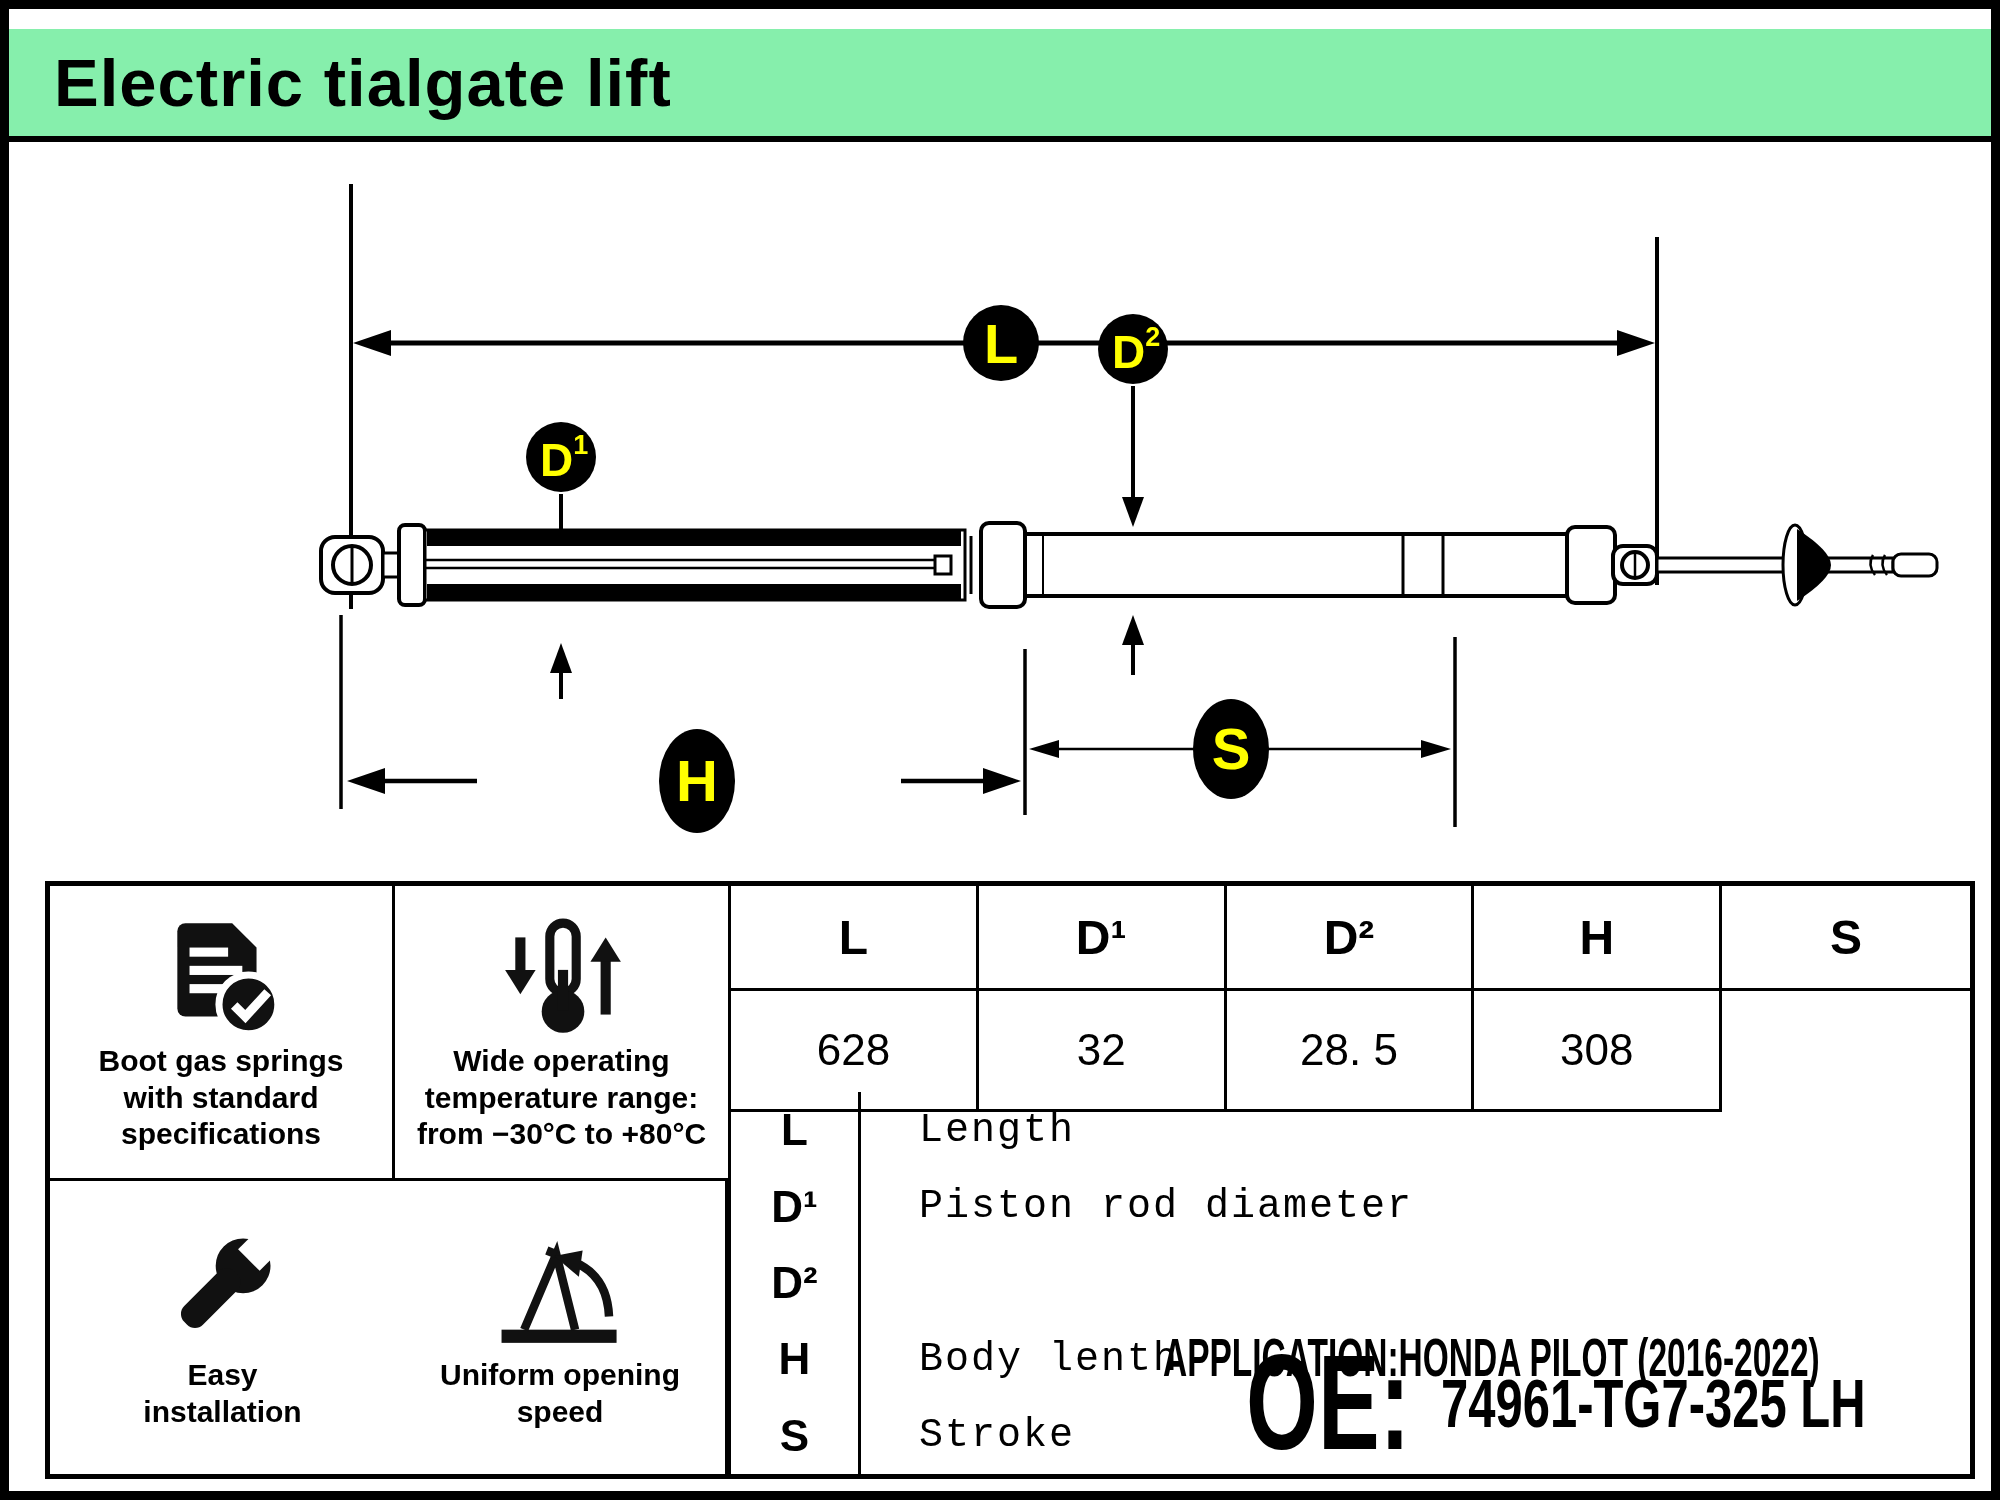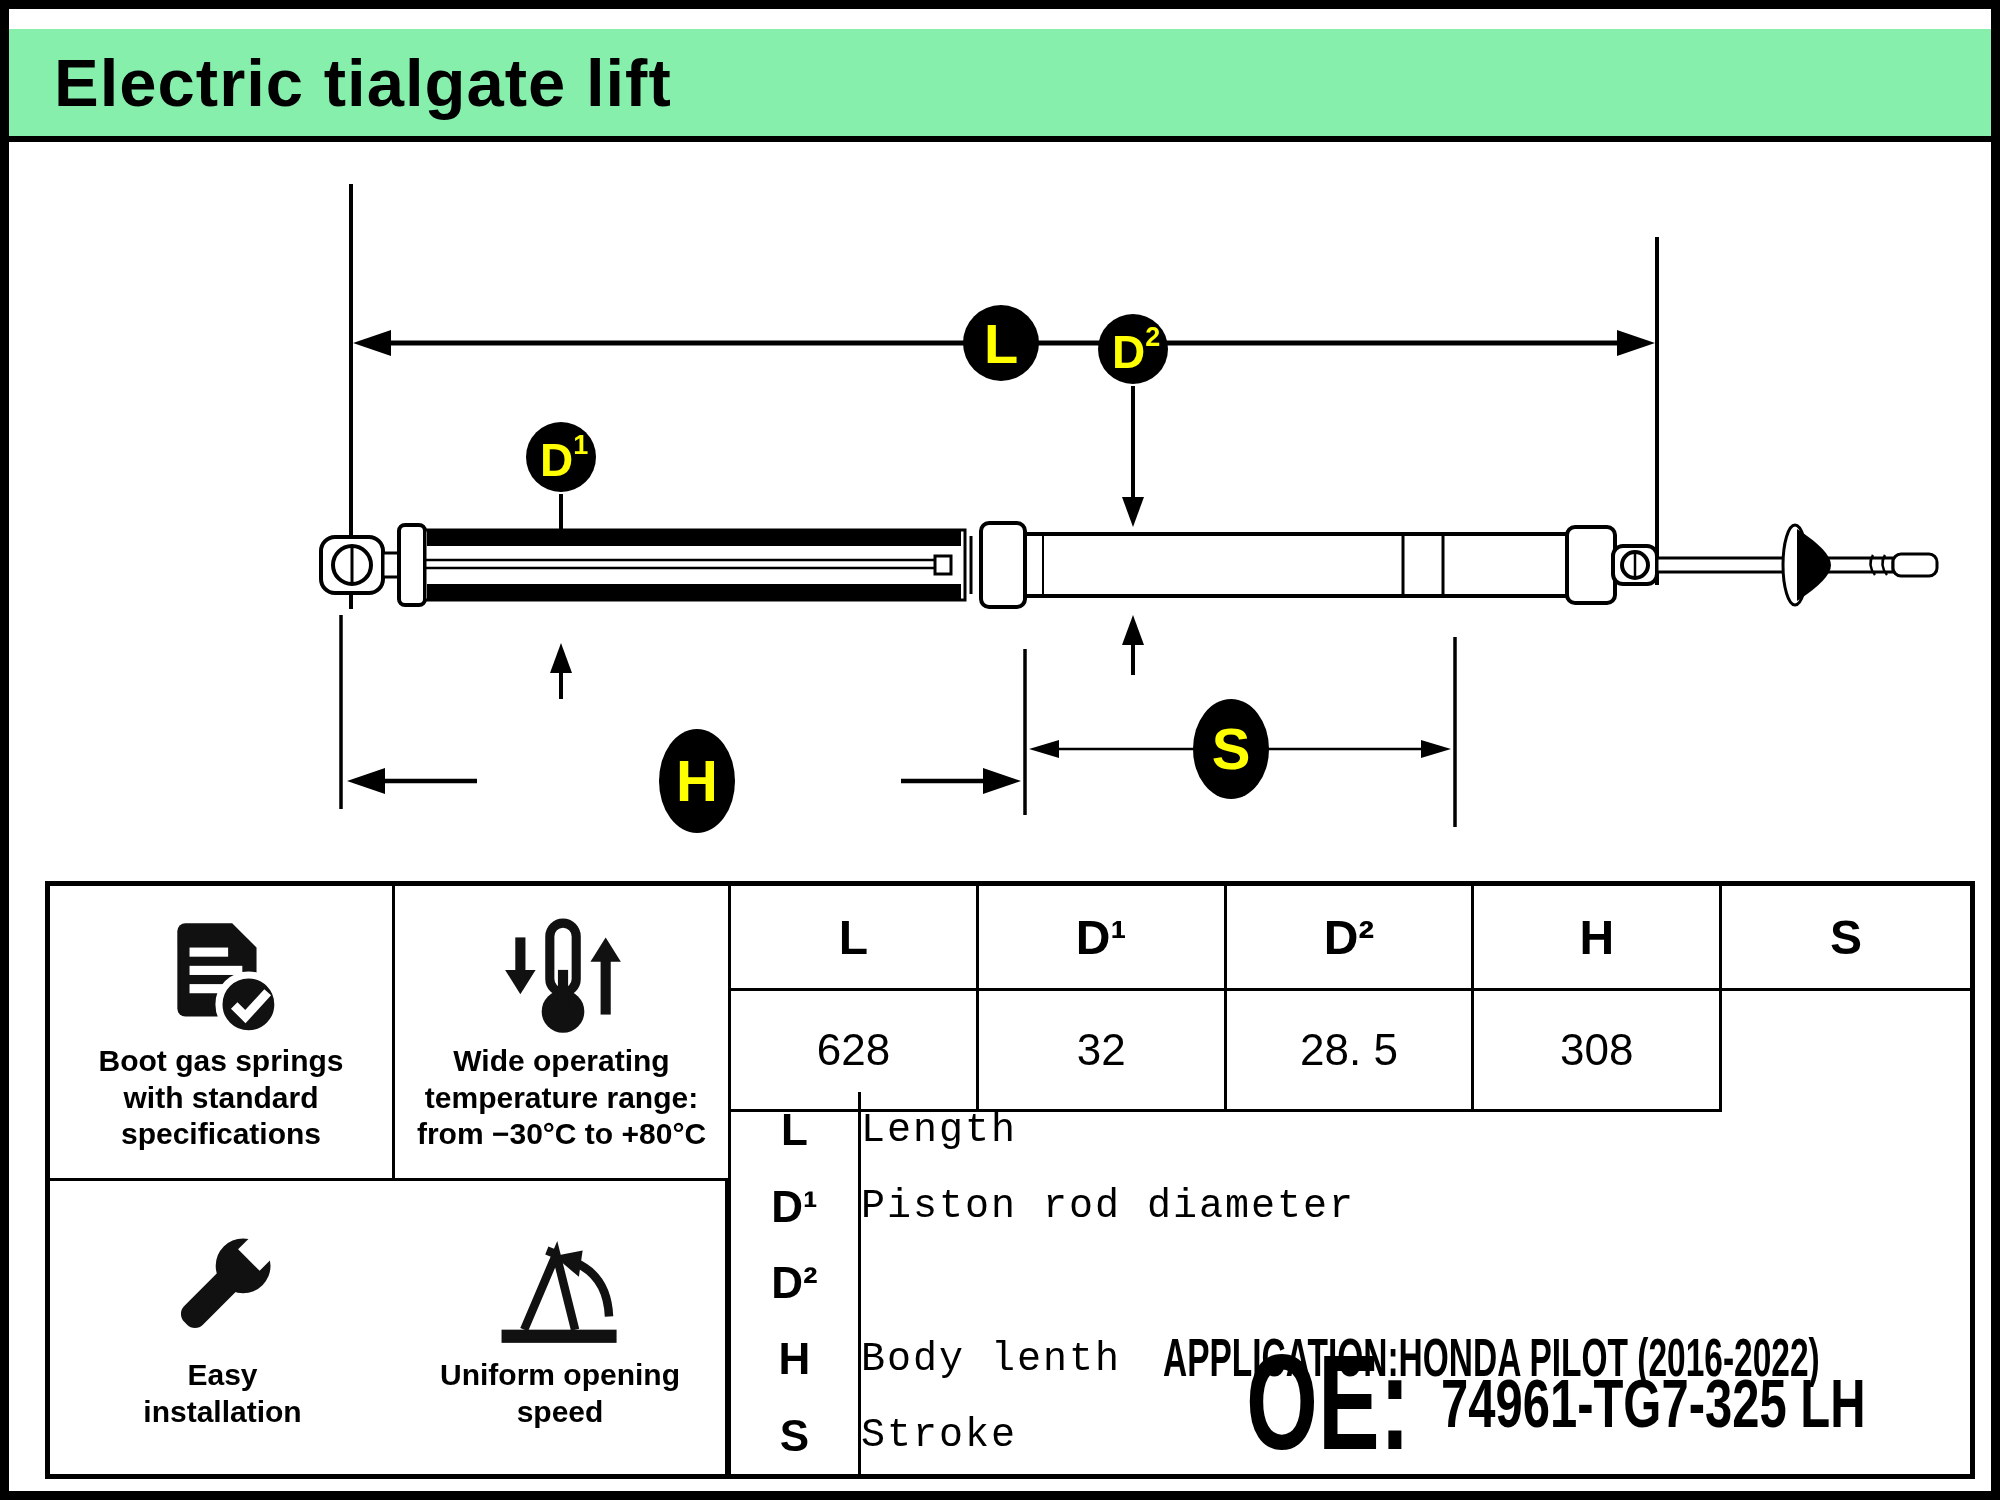--- a/index.html
+++ b/index.html
@@ -23,21 +23,21 @@
   .right{grid-column:3;grid-row:1 / span 2;border-left:3px solid #000;position:relative;box-sizing:border-box;}
   .spec{display:grid;grid-template-columns:repeat(5,1fr);}
   .spec-cell{display:flex;align-items:center;justify-content:center;box-sizing:border-box;border-bottom:3px solid #000;}
   .spec-cell.hrow{height:105px;font-size:48px;font-weight:700;}
   .spec-cell.vrow{height:121px;font-size:44px;font-weight:400;transform-origin:center;}
   .spec-cell.br{border-right:3px solid #000;}
   .legend{position:absolute;left:0;top:206px;right:0;bottom:0;display:flex;flex-direction:column;}
   .lrow{flex:1;display:flex;align-items:center;}
   .lsym{width:130px;border-right:3px solid #000;align-self:stretch;display:flex;align-items:center;
         justify-content:center;font-size:44px;font-weight:700;box-sizing:border-box;}
-  .ldesc{font-family:"Liberation Mono","DejaVu Sans Mono",monospace;
+  .ldesc{padding-left:58px;font-family:"Liberation Mono","DejaVu Sans Mono",monospace;
          font-size:40px;letter-spacing:2px;white-space:nowrap;}
   .application{position:absolute;left:432px;top:440px;font-size:54px;font-weight:800;
                transform:scaleX(.62);transform-origin:0 50%;white-space:nowrap;}
   .oe{position:absolute;left:515px;top:448px;font-size:136px;font-weight:900;line-height:1;
       transform:scaleX(.68);transform-origin:0 0;}
   .oenum{position:absolute;left:710px;top:478px;font-size:68px;font-weight:800;
          transform:scaleX(.72);transform-origin:0 0;white-space:nowrap;}
   .icon-box{width:132px;height:132px;}
 </style>
 </head>

